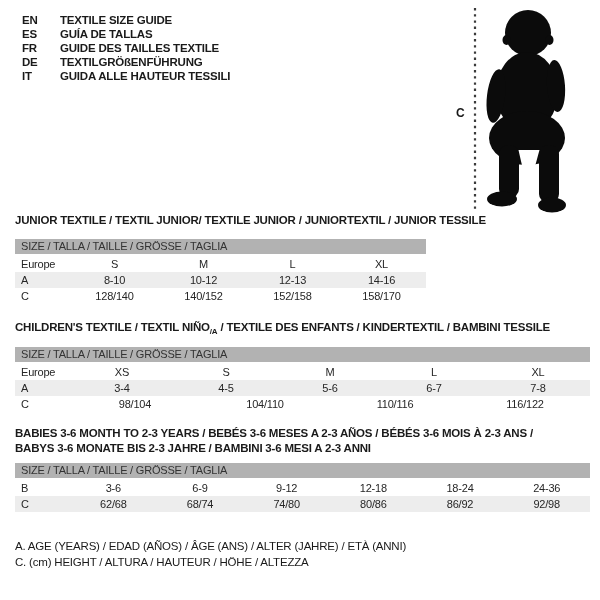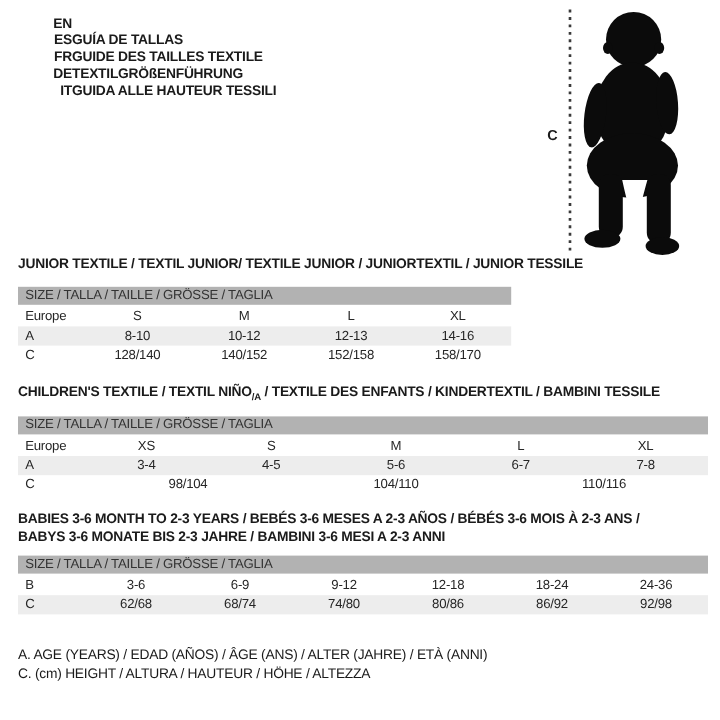--- a/index.html
+++ b/index.html
@@ -7,21 +7,21 @@
     width:600px;height:600px;position:relative;overflow:hidden;
     background:#ffffff;
     font-family:"Liberation Sans","DejaVu Sans",sans-serif;
     color:#1a1a1a;
     -webkit-font-smoothing:antialiased;
   }
   .abs{position:absolute;}
 
   
   .lang-block{left:22px;top:13px;font-weight:bold;font-size:11.5px;letter-spacing:-0.2px;}
-  .lang-row{display:flex;height:14px;line-height:14px;text-align:right;}
+  .lang-row{display:flex;height:14px;line-height:14px;}
   .lang-code{width:38px;}
   .lang-label{white-space:nowrap;}
 
   
   .figure{left:455px;top:0;width:140px;height:216px;}
   .figure svg{display:block;}
   .figure-label{position:absolute;left:1px;top:106px;font-weight:bold;font-size:12px;}
 
   
   .section-title{font-weight:bold;font-size:11.5px;letter-spacing:-0.2px;white-space:nowrap;}
@@ -44,20 +44,21 @@
   
   .footnotes{left:15px;top:539px;font-weight:normal;font-size:11.5px;letter-spacing:-0.2px;}
   .footnote{height:15.5px;line-height:15.5px;white-space:nowrap;}
 </style>
 </head>
 <body>
 
 <div class="abs lang-block">
   <div class="lang-row">
     <span class="lang-code">EN</span>
+    <span class="lang-label">TEXTILE SIZE GUIDE</span>
   </div>
   <div class="lang-row">
     <span class="lang-code">ES</span>
     <span class="lang-label">GUÍA DE TALLAS</span>
   </div>
   <div class="lang-row">
     <span class="lang-code">FR</span>
     <span class="lang-label">GUIDE DES TAILLES TEXTILE</span>
   </div>
   <div class="lang-row">
@@ -142,20 +143,21 @@
     <span class="cell">4-5</span>
     <span class="cell">5-6</span>
     <span class="cell">6-7</span>
     <span class="cell">7-8</span>
   </div>
   <div class="trow">
     <span class="cell-label">C</span>
     <span class="cell">98/104</span>
     <span class="cell">104/110</span>
     <span class="cell">110/116</span>
+    <span class="cell">116/122</span>
   </div>
 </div>
 
 <div class="abs section-title title-babies">
   <div>BABIES 3-6 MONTH TO 2-3 YEARS / BEBÉS 3-6 MESES A 2-3 AÑOS / BÉBÉS 3-6 MOIS À 2-3 ANS /</div>
   <div>BABYS 3-6 MONATE BIS 2-3 JAHRE / BAMBINI 3-6 MESI A 2-3 ANNI</div>
 </div>
 <div class="abs size-table t-babies">
   <div class="thead">SIZE / TALLA / TAILLE / GRÖSSE / TAGLIA</div>
   <div class="trow">

